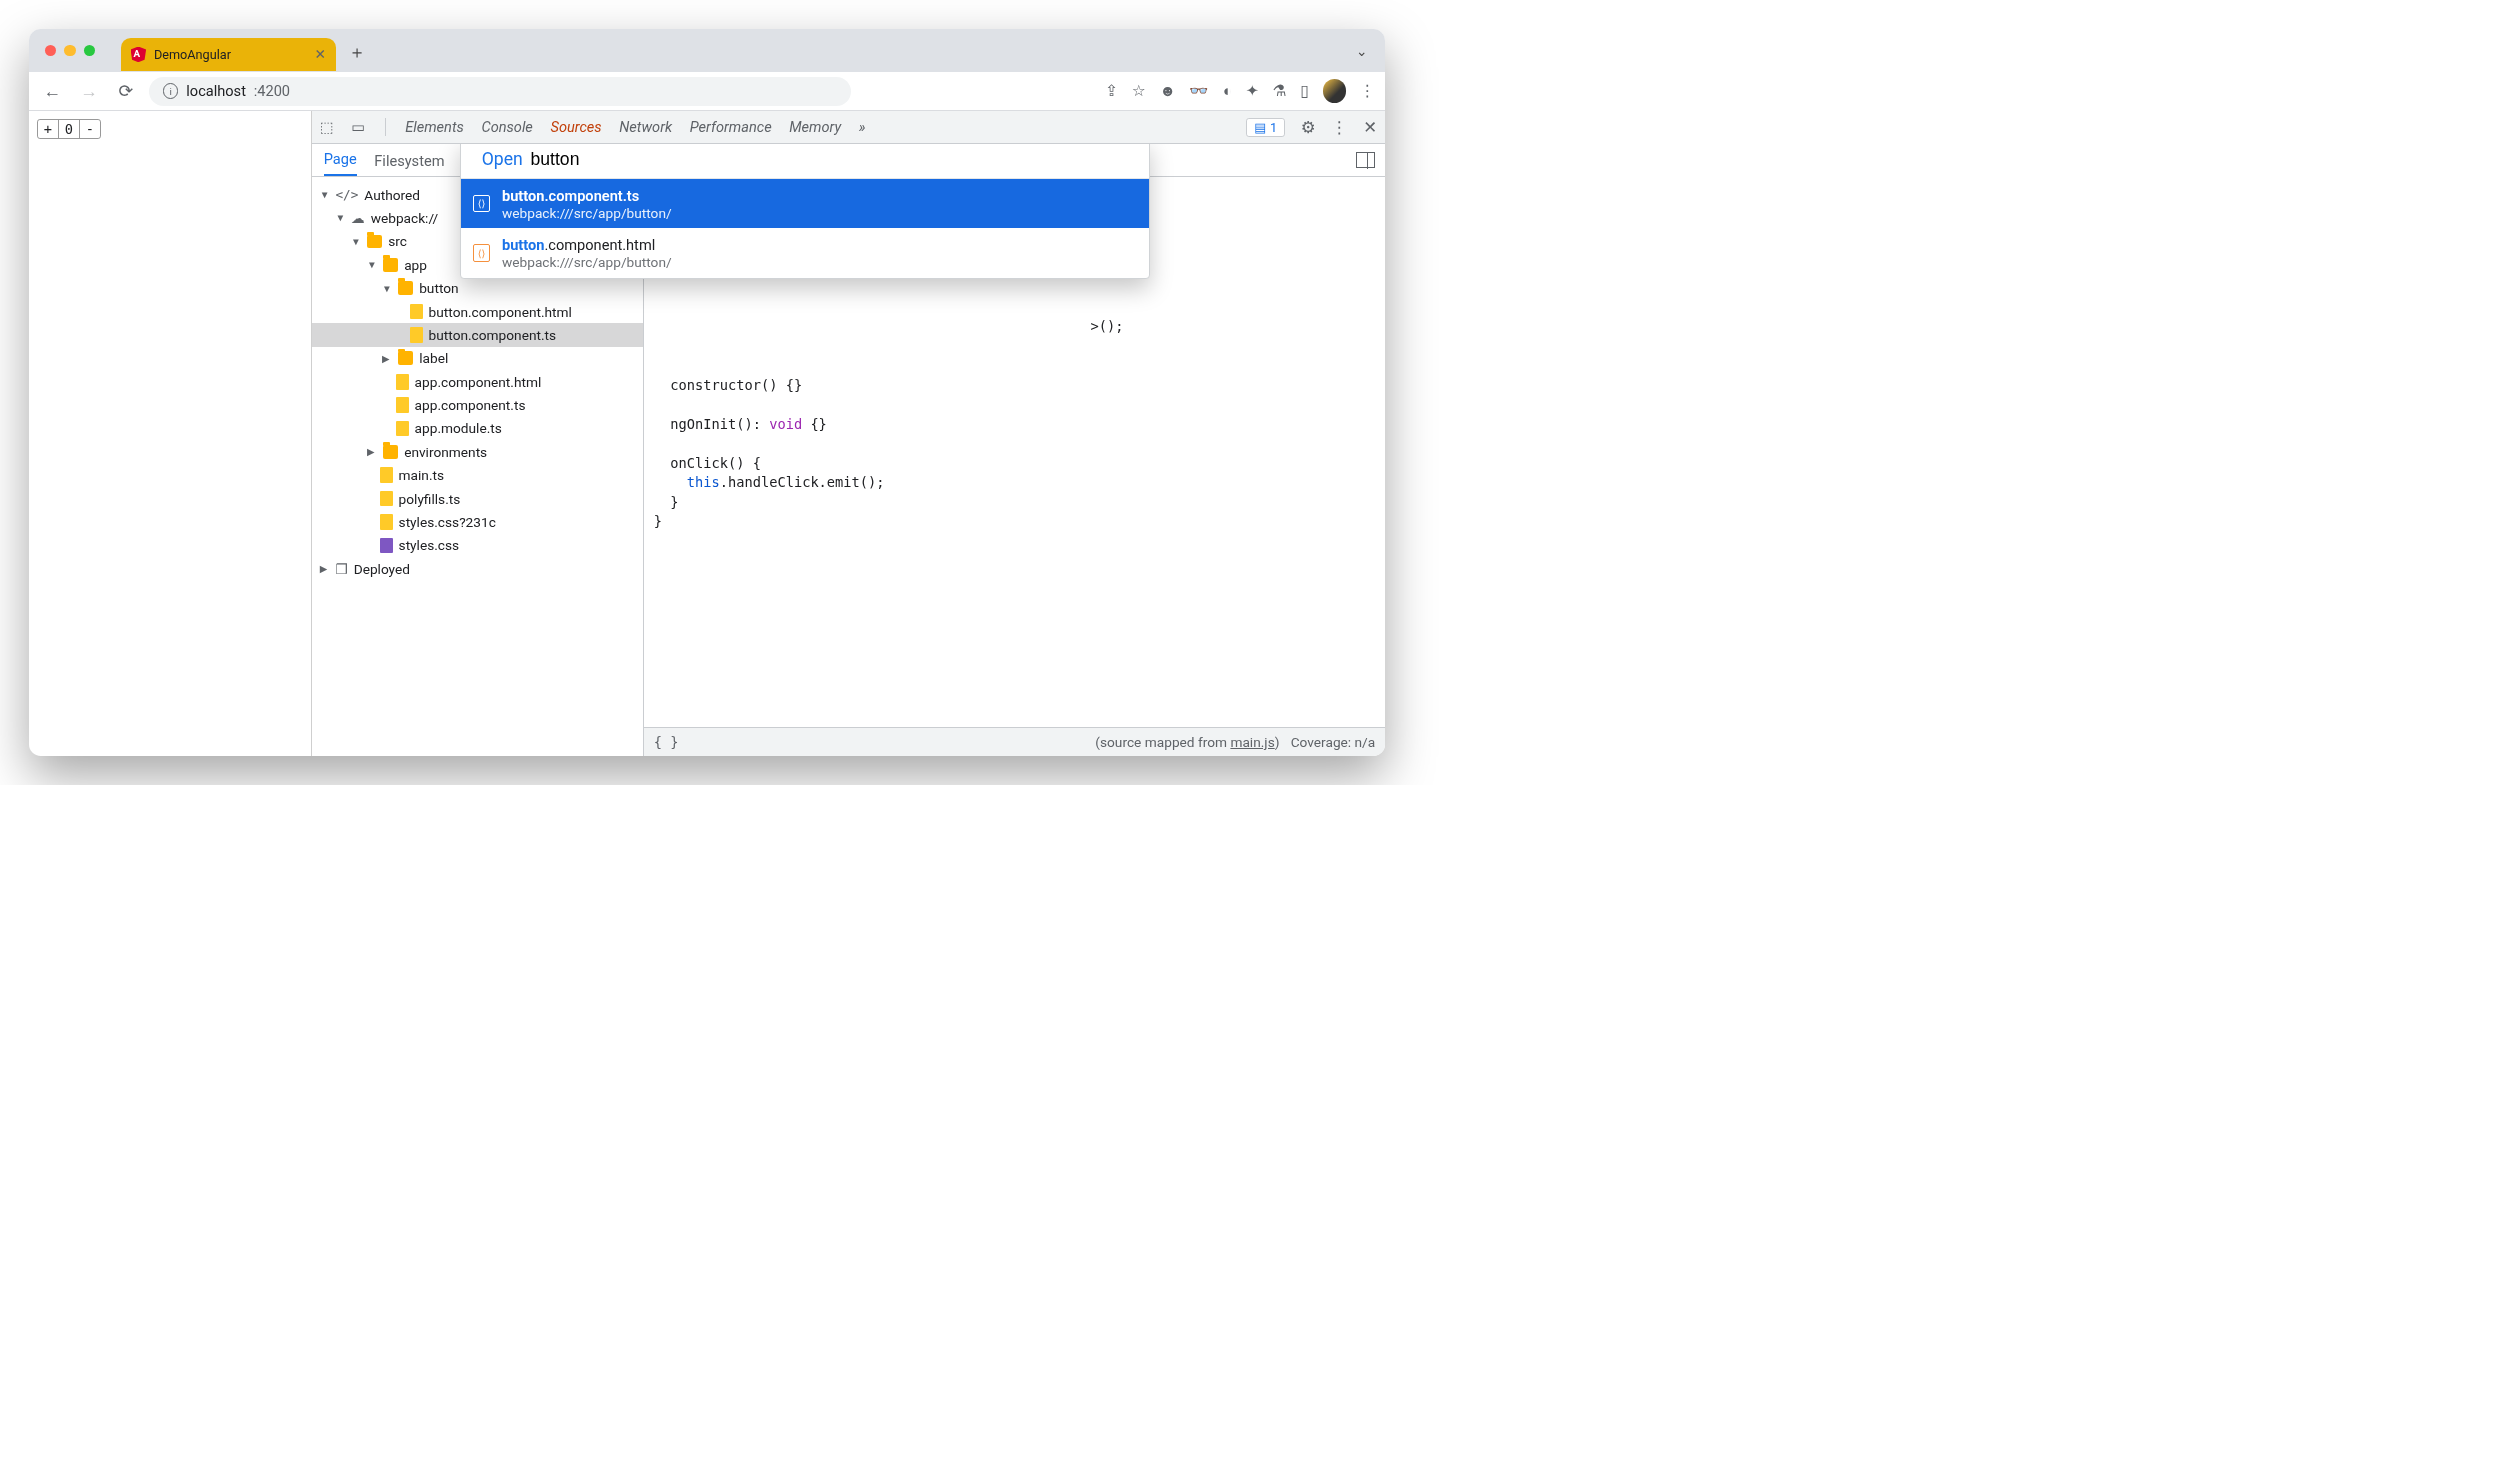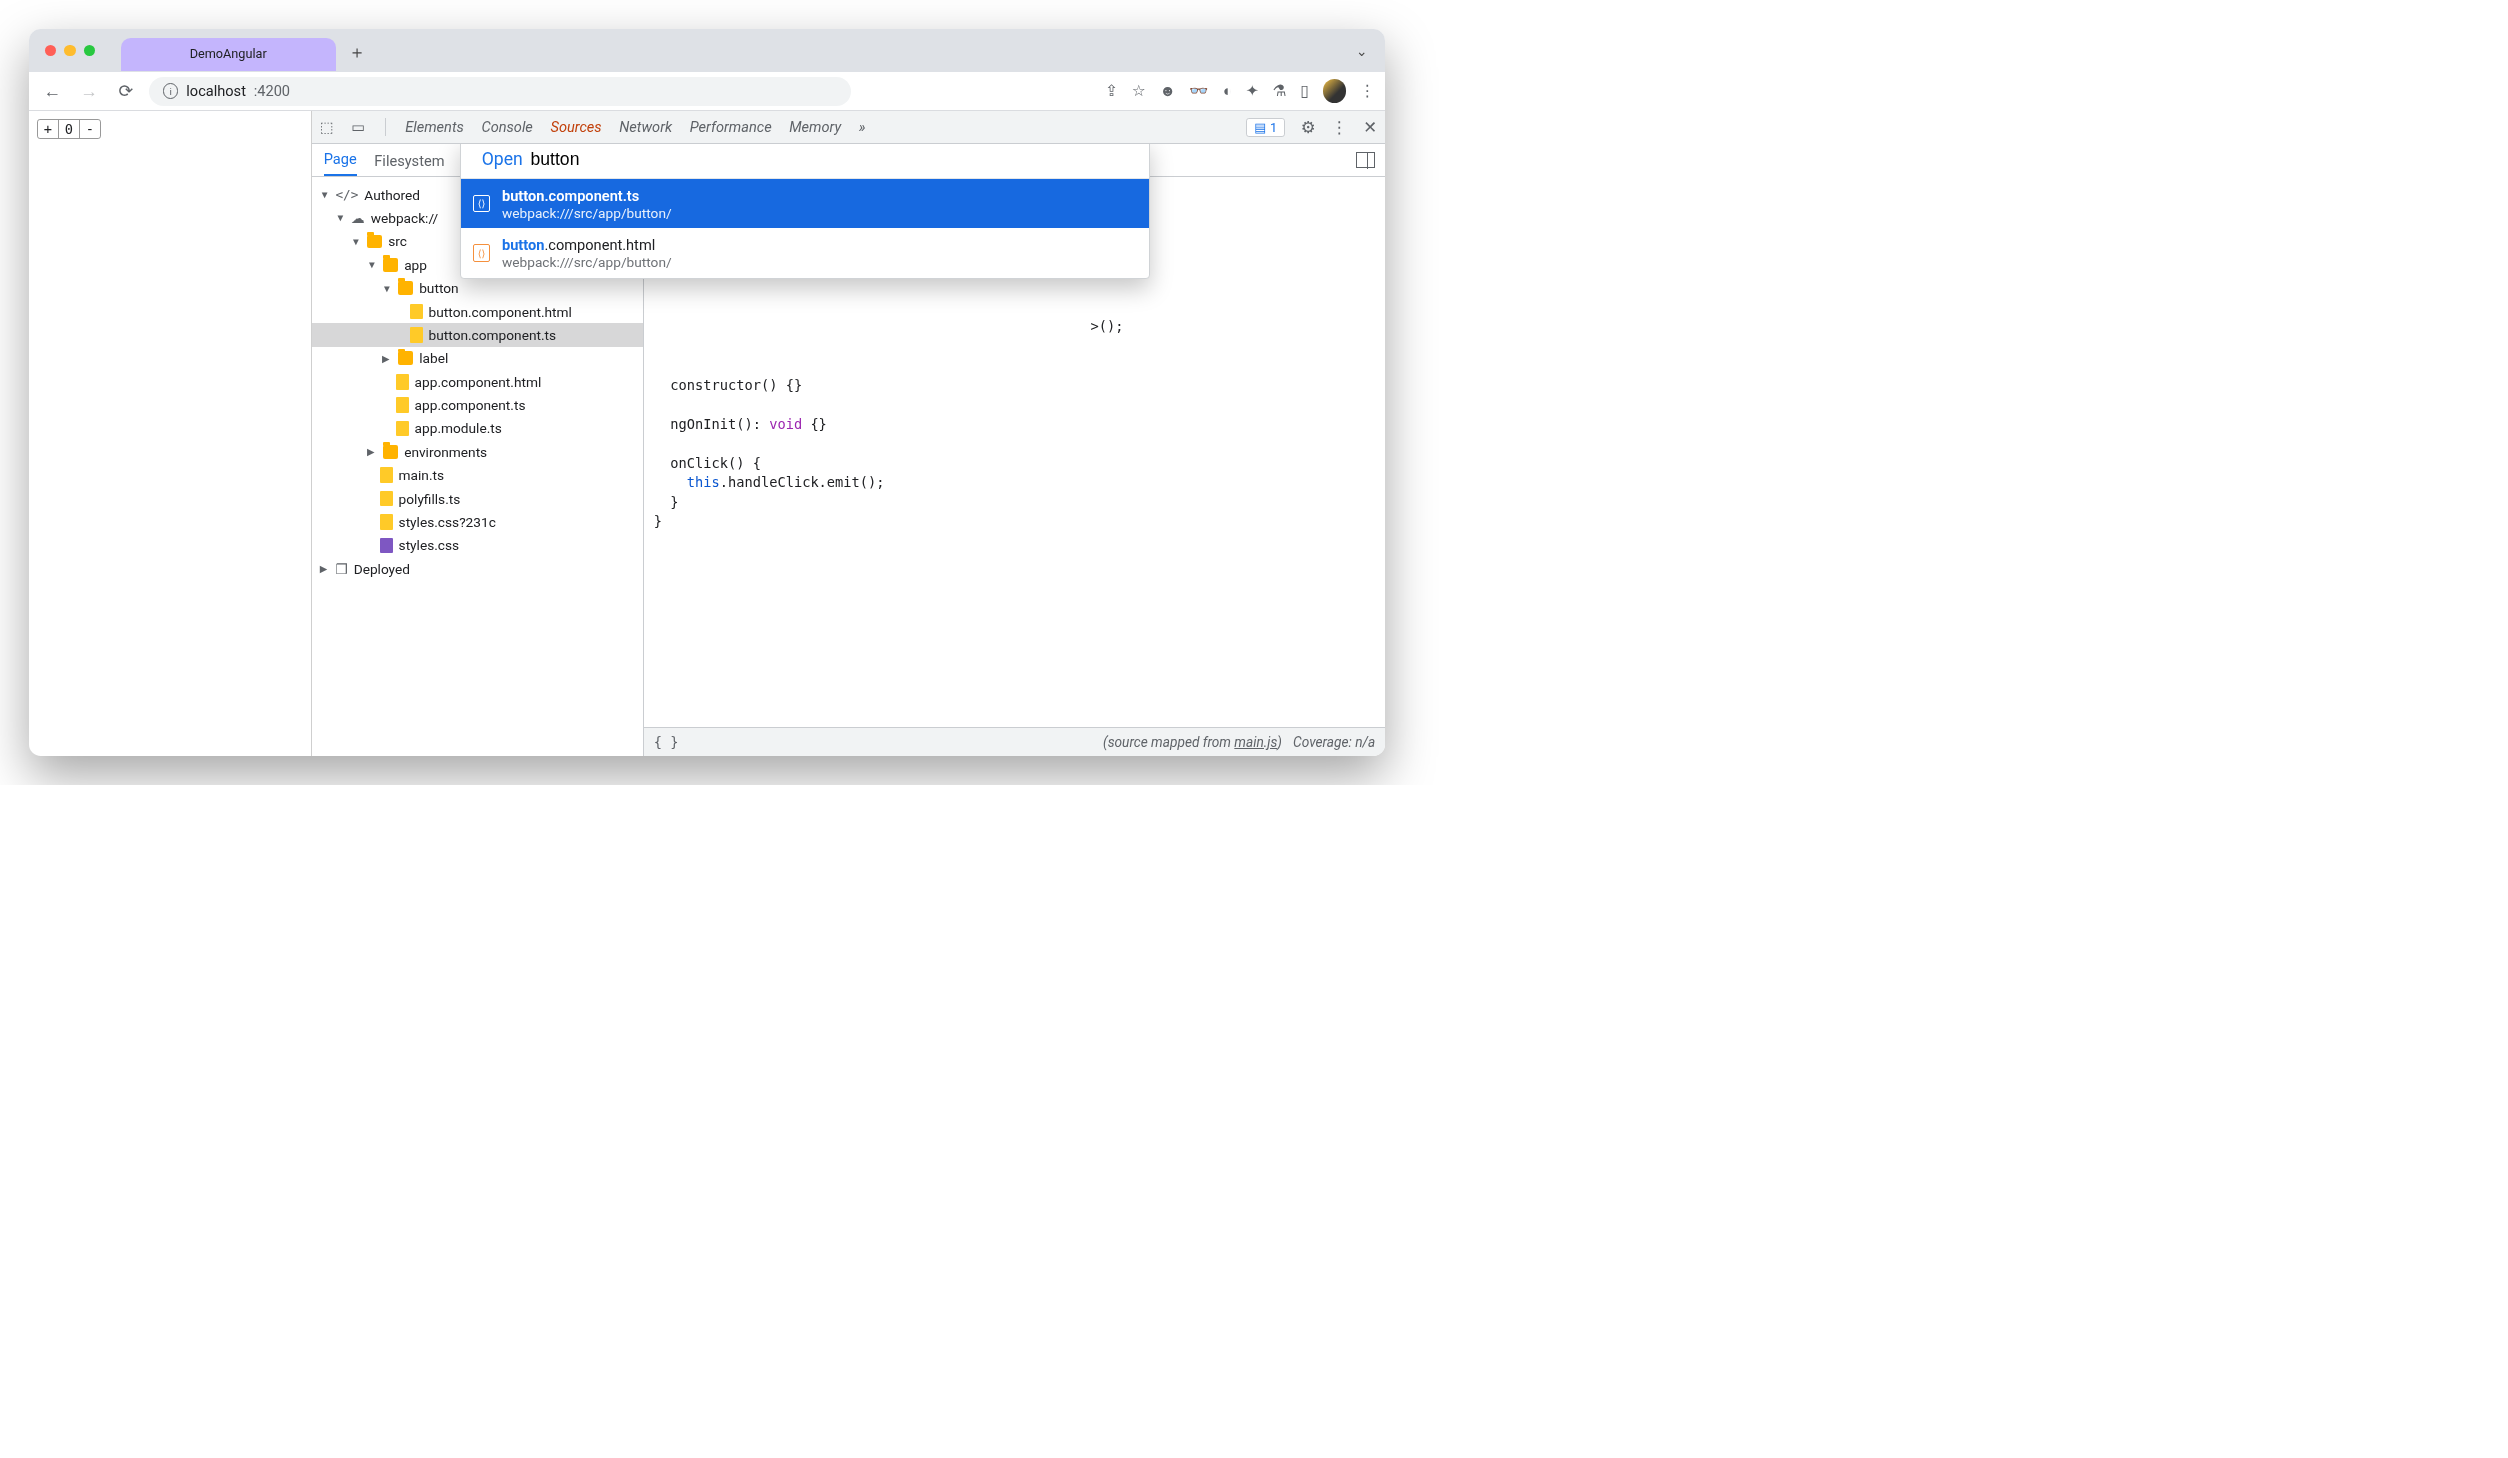--- a/index.html
+++ b/index.html
@@ -27,24 +27,23 @@
     background: #dee1e6;
     display: flex;
     align-items: center;
     padding: 0 9.8px;
     gap: 7.8px;
   }
   .traffic { display:flex; gap:7.8px; margin-left:5.9px; margin-right:17.6px;}
   .tl { width:11.7px; height:11.7px; border-radius:50%; }
   .tl.r{background:#ff5f57;} .tl.y{background:#febc2e;} .tl.g{background:#28c840;}
   .browser-tab {
-    width:215px; height:33px; background:#c4b5fd; border-radius:9.8px 9.8px 0 0;
+    width:215px; height:33px; background:#eab308; border-radius:9.8px 9.8px 0 0;
     display:flex; align-items:center; padding:0 9.8px; gap:7.8px; font-size:12.7px;
     margin-top:7.8px;
-    flex-direction:column;
   }
   .ang-icon {
     width:15.6px;height:15.6px; background:#dd0031;
     clip-path: polygon(50% 0, 100% 18%, 90% 85%, 50% 100%, 10% 85%, 0 18%);
     position:relative;
   }
   .ang-icon::after{content:"A"; position:absolute; left:2.9px; top:1px; color:#fff; font-size:9.8px; font-weight:bold;}
   .close-tab{margin-left:auto;color:#5f6368;font-size:13.7px;}
   .new-tab{width:27px;height:27px;display:flex;align-items:center;justify-content:center;color:#444;font-size:17.6px;margin-top:3.9px;}
   .win-menu{margin-left:auto;margin-right:7.8px;color:#444;font-size:13.7px;}
@@ -94,21 +93,21 @@
   .editor-wrap{flex:1;display:flex;flex-direction:column;overflow:hidden;}
   .editor-head{height:33px;border-bottom:1px solid #cacdd1;display:flex;align-items:center;justify-content:flex-end;padding:0 9.8px;}
   .toggle-pane{width:19.5px;height:15.6px;border:1.5px solid #5f6368;position:relative;}
   .toggle-pane::after{content:"";position:absolute;right:-1px;top:-1px;width:6.8px;height:16.6px;border-left:1.5px solid #5f6368;}
   .editor{flex:1;display:flex;font-family:Menlo,Consolas,monospace;font-size:13.7px;overflow:hidden;background:#fff;}
   .gutter{background:#fff;color:#888;text-align:right;padding:3.9px 9.8px 3.9px 13.7px;border-right:0;line-height:19.5px;}
   .code{padding:3.9px 9.8px;white-space:pre;line-height:19.5px;}
   .kw{color:#9c27b0;} .str{color:#c41a16;} .this{color:#0b57d0;}
   .edit-foot{height:29px;border-top:1px solid #cacdd1;background:#f1f3f4;display:flex;align-items:center;padding:0 9.8px;gap:7.8px;font-size:13.7px;color:#5f6368;}
   .edit-foot .lbrace{font-family:monospace;}
-  .edit-foot .right{margin-left:auto;display:flex;gap:3.9px;font-style:italic;}
+  .edit-foot .right{margin-left:auto;display:flex;gap:3.9px;}
   .edit-foot .ul{text-decoration:underline;}
   
   .open-pop{
     position:absolute; left:148px; top:-3.9px; width:690px;
     background:#fff; border:1px solid #d0d3d6; border-radius:3.9px;
     box-shadow:0 9.8px 23.4px rgba(0,0,0,.22); z-index:20;
   }
   .open-head{display:flex;align-items:center;gap:7.8px;padding:7.8px 13.7px;font-size:17.6px;border-bottom:1px solid #e4e6e8;}
   .open-head .lbl{color:#1a73e8;margin-left:7px;}
   .open-head .inp{border:none;outline:none;font-size:17.6px;flex:1;}

